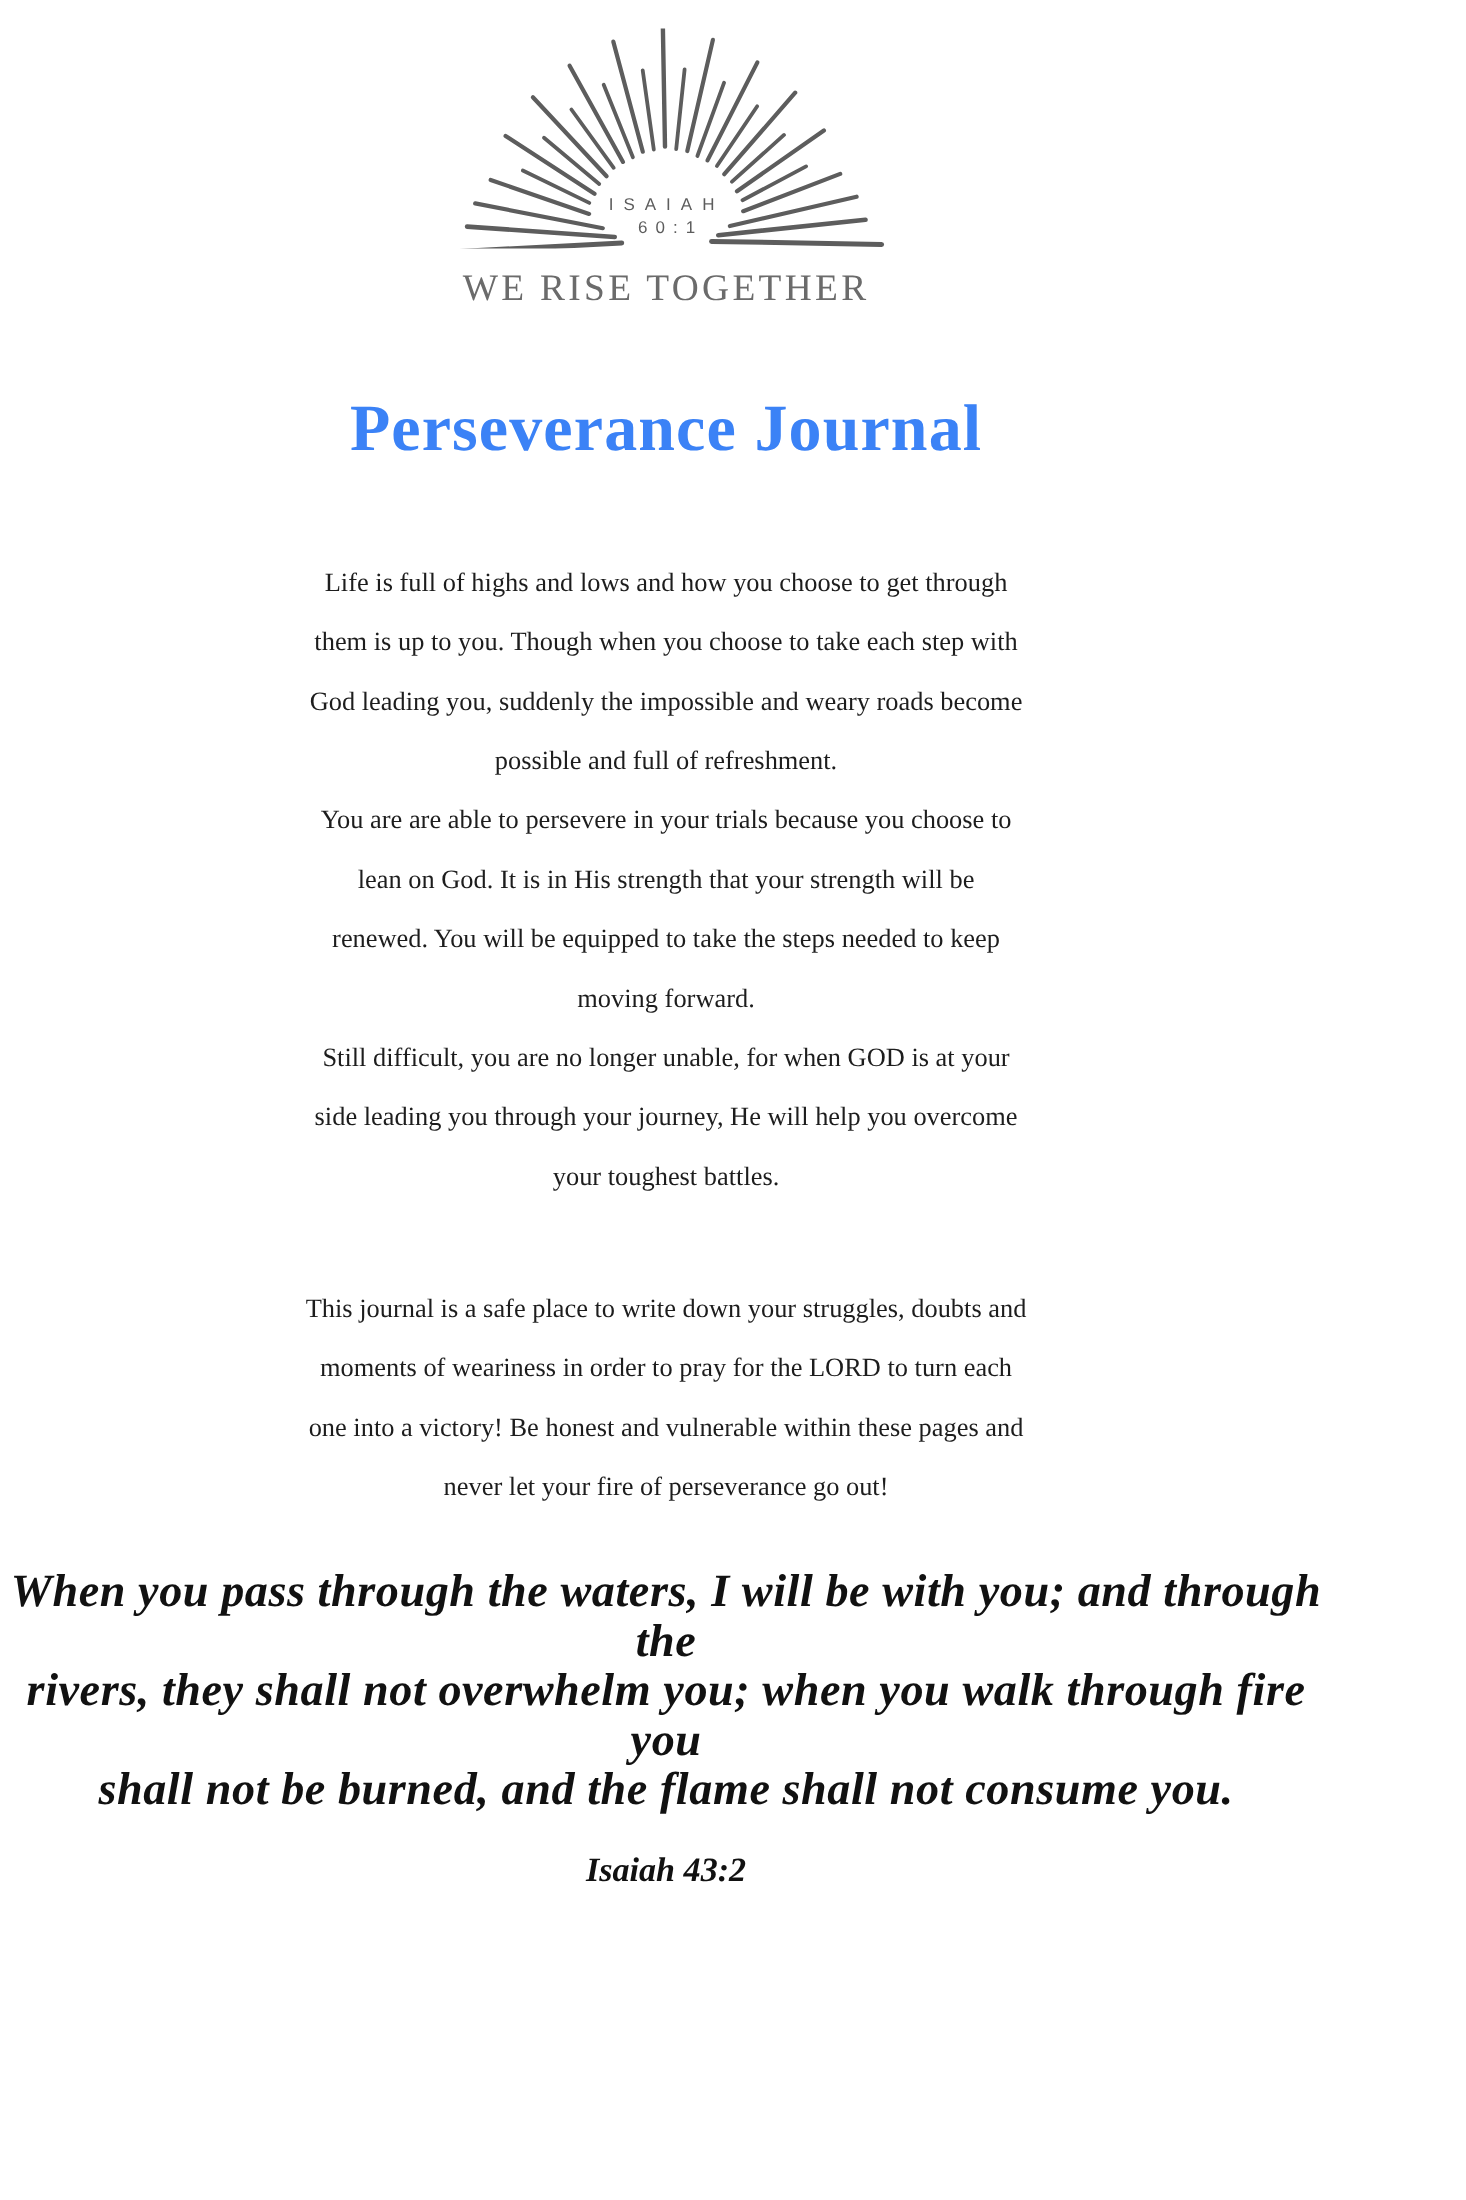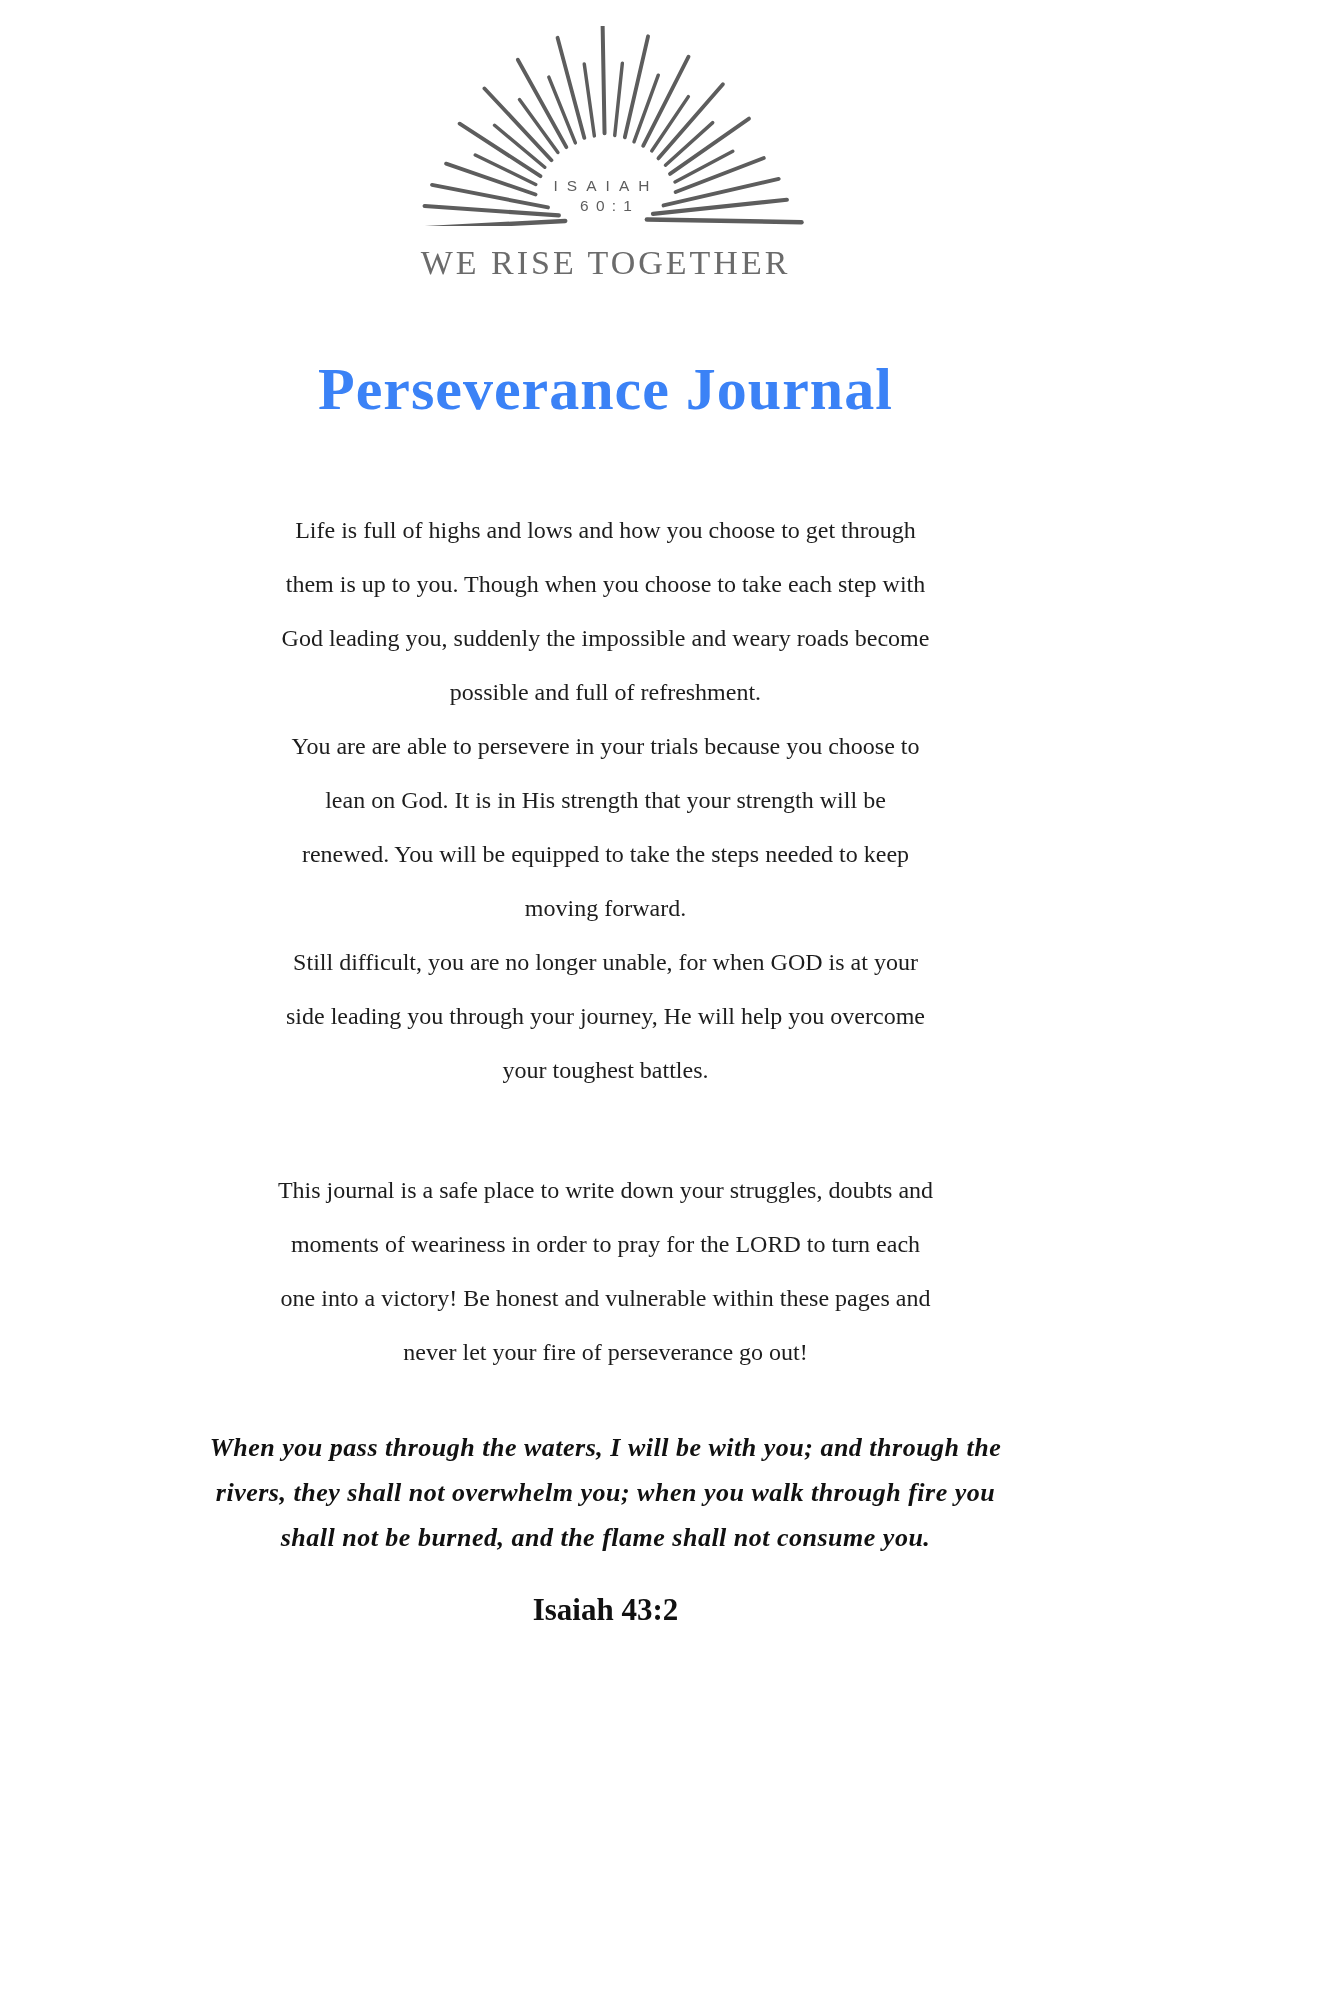--- a/index.html
+++ b/index.html
@@ -83,29 +83,30 @@
     font-weight: bold;
     font-style: italic;
     font-size: 35px;
     line-height: 44px;
     color: #111111;
   }
   .verse {
     margin-top: 46px;
     font-weight: bold;
     font-style: italic;
-    font-size: 26px;
+    font-size: 42px;
     line-height: 45px;
     letter-spacing: 0.5px;
     color: #111111;
     max-width: 1240px;
   }
   .verse-ref {
     margin-top: 32px;
     font-weight: bold;
+    font-style: italic;
     font-size: 31px;
     color: #111111;
   }
 </style>
 </head>
 <body>
 
 <div class="page">
 
   <div class="logo">

